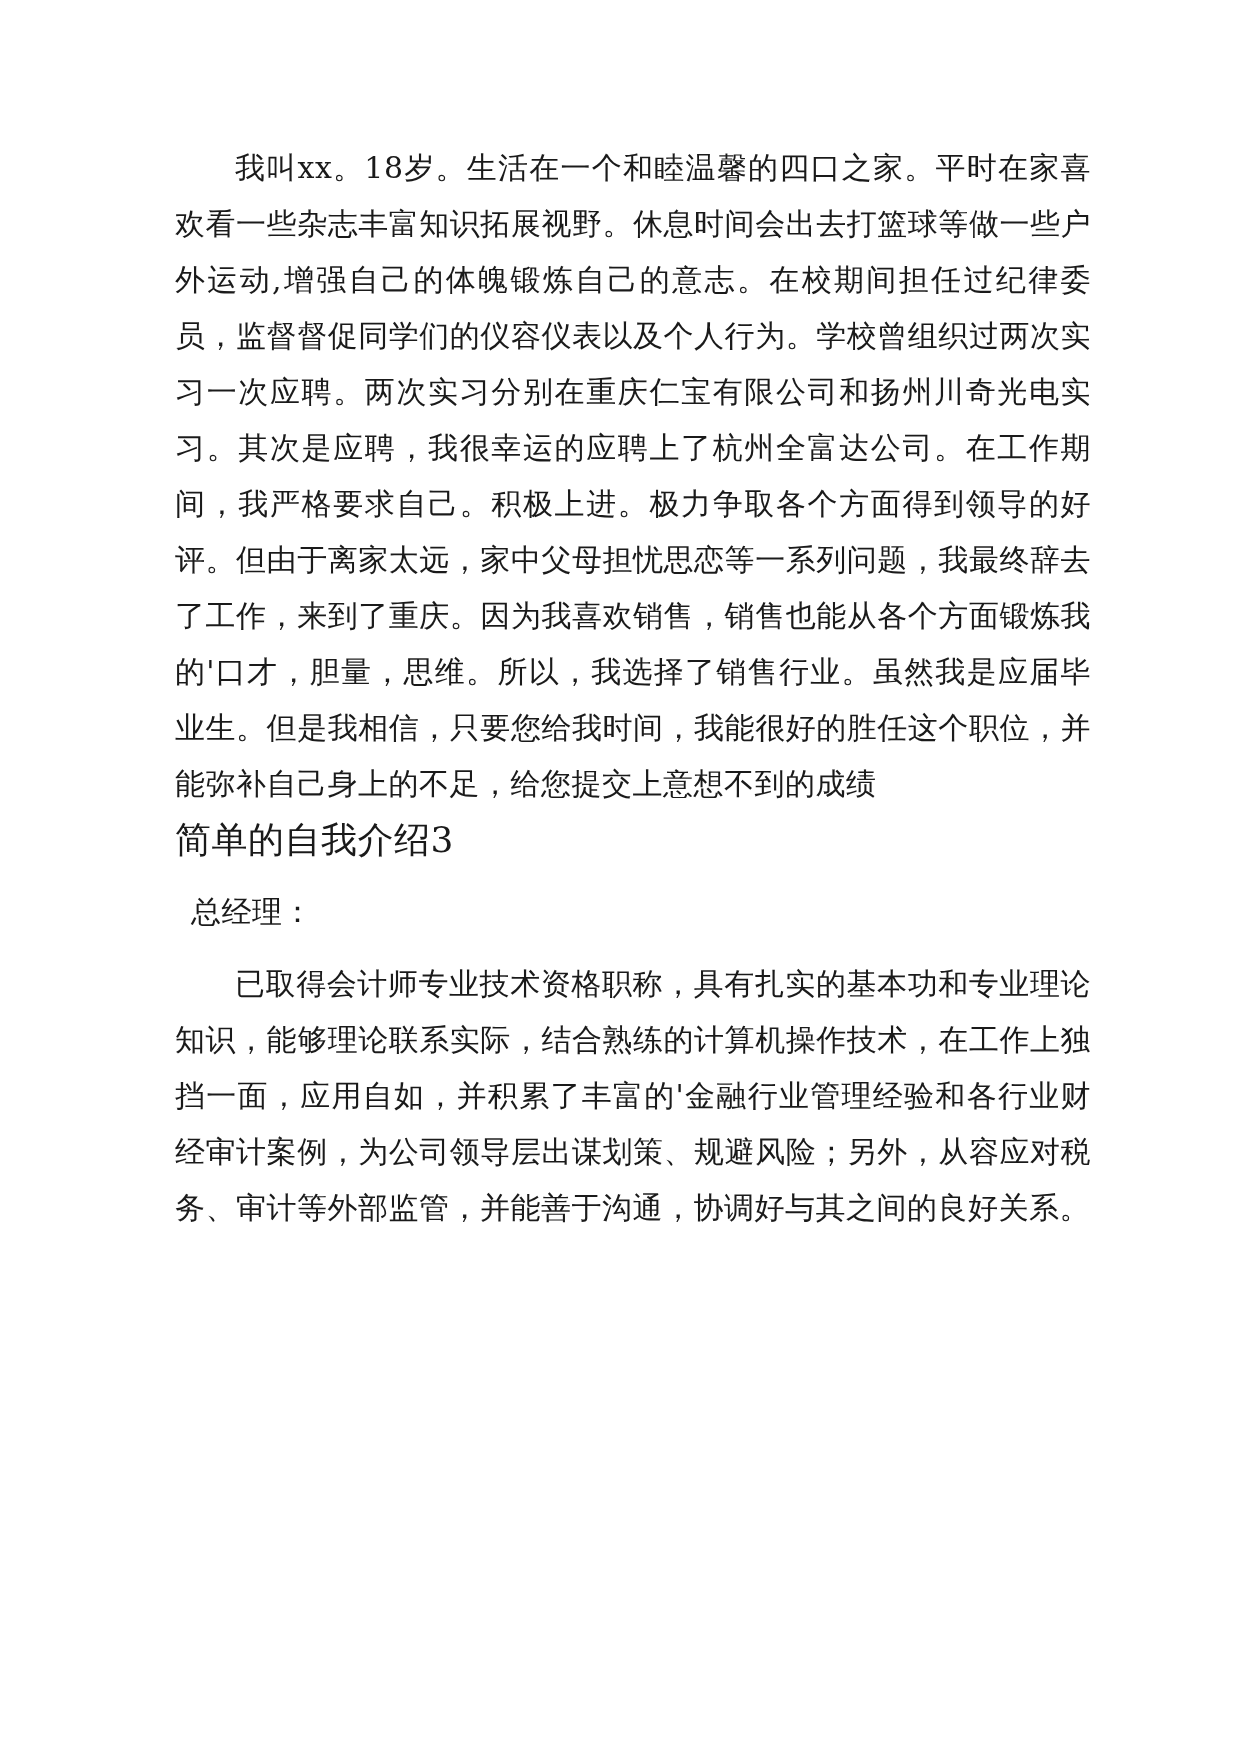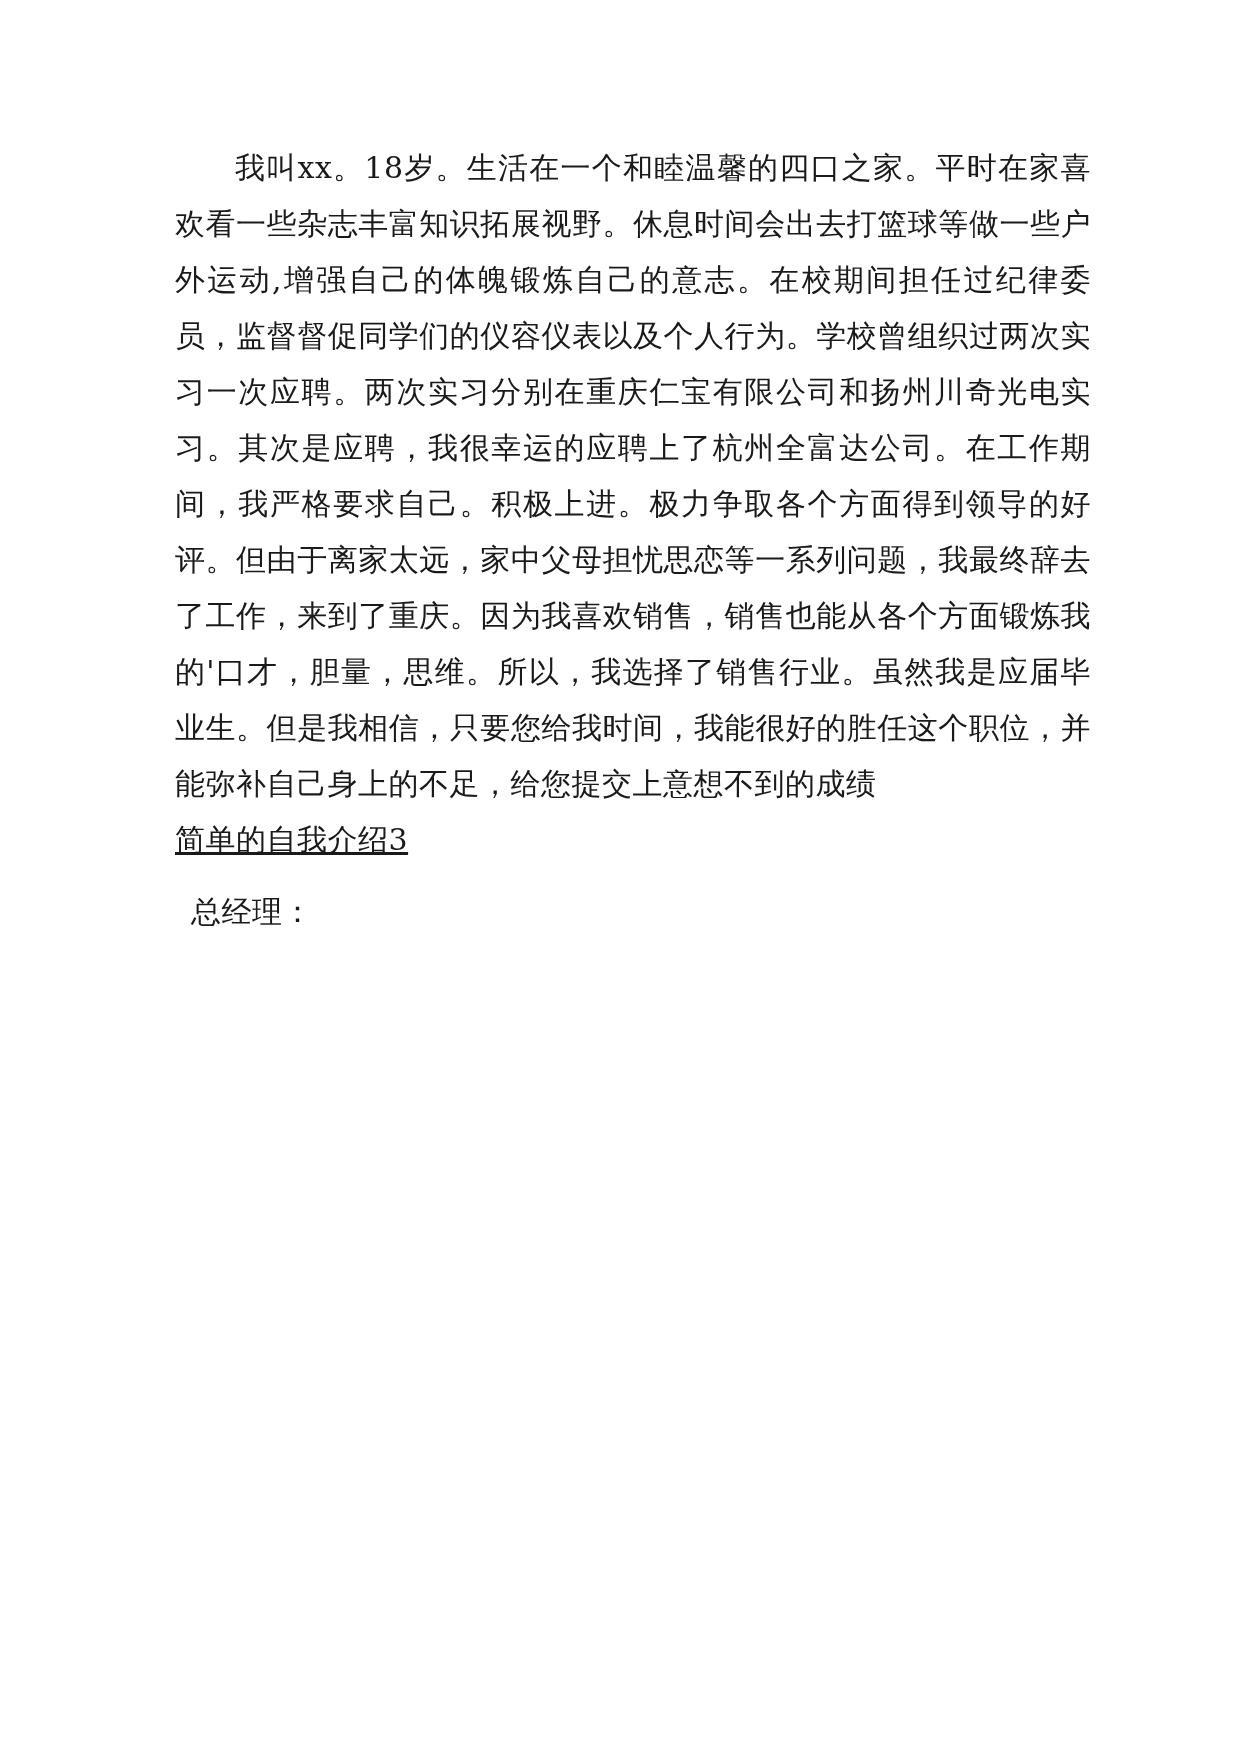--- a/index.html
+++ b/index.html
@@ -31,38 +31,38 @@
     text-justify: inter-ideograph;
   }
   .para {
     margin: 0;
     text-indent: 2em;
     white-space: normal;
   }
   .heading {
     margin: 0;
     text-indent: 0;
-    font-size: 30px;
+    font-size: 36px;
     line-height: 56px;
     font-weight: normal;
-    text-decoration: underline;
   }
   .label-line {
     margin: 16px;
     text-indent: 0;
   }
 </style>
 </head>
 <body>
 
 <div class="page">
   <div class="doc-body">
 
     <p class="para">我叫xx。18岁。生活在一个和睦温馨的四口之家。平时在家喜欢看一些杂志丰富知识拓展视野。休息时间会出去打篮球等做一些户外运动,增强自己的体魄锻炼自己的意志。在校期间担任过纪律委员，监督督促同学们的仪容仪表以及个人行为。学校曾组织过两次实习一次应聘。两次实习分别在重庆仁宝有限公司和扬州川奇光电实习。其次是应聘，我很幸运的应聘上了杭州全富达公司。在工作期间，我严格要求自己。积极上进。极力争取各个方面得到领导的好评。但由于离家太远，家中父母担忧思恋等一系列问题，我最终辞去了工作，来到了重庆。因为我喜欢销售，销售也能从各个方面锻炼我的'口才，胆量，思维。所以，我选择了销售行业。虽然我是应届毕业生。但是我相信，只要您给我时间，我能很好的胜任这个职位，并能弥补自己身上的不足，给您提交上意想不到的成绩</p>
 
     <p class="heading">简单的自我介绍3</p>
 
     <p class="label-line">总经理：</p>
 
 
+    <p class="para">已取得会计师专业技术资格职称，具有扎实的基本功和专业理论知识，能够理论联系实际，结合熟练的计算机操作技术，在工作上独挡一面，应用自如，并积累了丰富的'金融行业管理经验和各行业财经审计案例，为公司领导层出谋划策、规避风险；另外，从容应对税务、审计等外部监管，并能善于沟通，协调好与其之间的良好关系。</p>
 
   </div>
 </div>
 
 </body></html>

